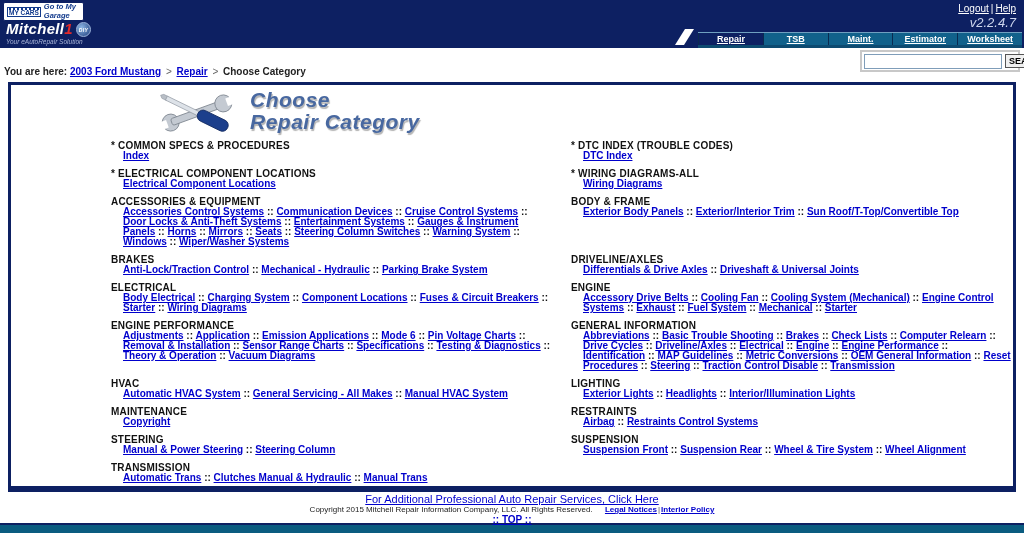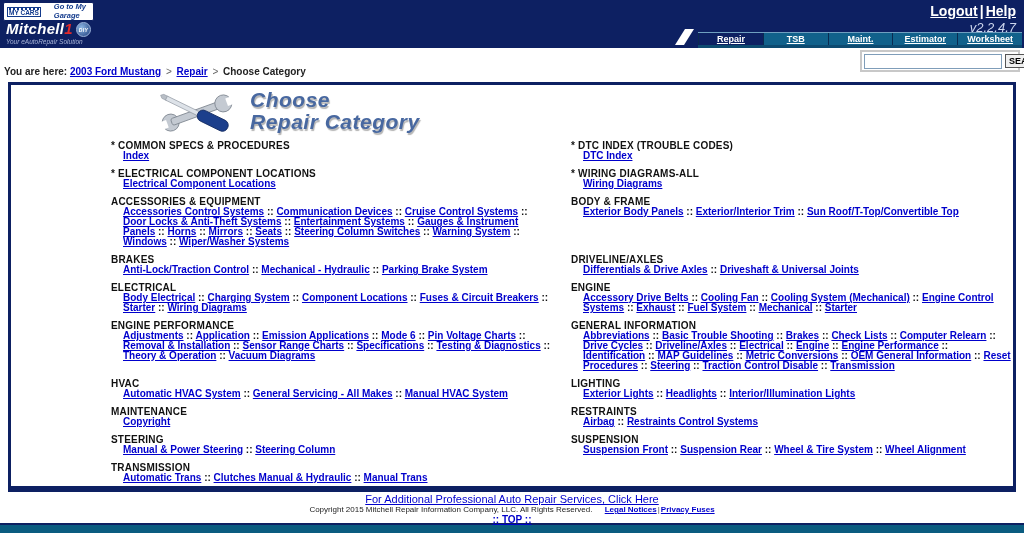--- a/index.html
+++ b/index.html
@@ -4,29 +4,29 @@
 <style>
   * { margin:0; padding:0; box-sizing:border-box; }
   html,body { width:1024px; height:533px; overflow:hidden; background:#ffffff;
               font-family:"Liberation Sans", sans-serif; }
   a { cursor:pointer; }
 
   
   .header { position:relative; height:48px; background:#0d2062; }
   .mycars-btn { position:absolute; left:3px; top:2px; height:19px; background:#fff;
                 border:1px solid #0d2062; border-radius:2px; display:flex; align-items:center;
-                padding:1px 3px; gap:13px; cursor:pointer; }
+                padding:1px 3px; gap:3px; cursor:pointer; }
   .plate { border:1px solid #123a8c; color:#123a8c; font-size:6.5px; font-weight:bold;
            padding:2px 1px 0 1px; line-height:6px; position:relative; background:#fff; }
   .plate::before { content:""; position:absolute; top:0; left:1px; right:1px; height:2px;
                    background:repeating-linear-gradient(90deg,#123a8c 0 2px,#fff 2px 4px); }
   .garage-label { font-size:7.5px; font-weight:bold; font-style:italic; color:#123a8c;
                   width:36px; line-height:1.15; }
   .top-right { position:absolute; right:8px; top:3px; text-align:right; }
-  .top-links { font-size:14px; font-weight:bold; }
+  .top-links { font-size:10px; font-weight:normal; }
   .top-links a { color:#fff; text-decoration:underline; }
   .top-links .pipe { color:#fff; margin:0 2px; }
   .version { font-size:13px; font-style:italic; color:#cdd6ee; margin-top:1px; }
 
   .logo { position:absolute; left:6px; top:20px; color:#fff; }
   .logo-text { font-size:15px; font-weight:bold; font-style:italic; letter-spacing:0.3px; }
   .logo-one { color:#e02a2a; }
   .logo-badge { display:inline-block; width:15px; height:15px; border-radius:50%;
                 background:radial-gradient(circle at 35% 35%, #8fb8e6, #1a3a7a);
                 color:#fff; font-size:5px; font-weight:bold; text-align:center;
@@ -231,21 +231,21 @@
     </div>
 </div>
 
 <div class="footer">
   <div class="f-services">
     <a>For Additional Professional Auto Repair Services, Click Here</a>
   </div>
   <div class="copy">
     <span>Copyright 2015 Mitchell Repair Information Company, LLC.  All Rights Reserved.</span>
     <span class="legal-group">
-      <a>Legal Notices</a><span class="pipe2">|</span><a>Privacy Fuses</a>
+      <a>Legal Notices</a><span class="pipe2">|</span><a>Interior Policy</a>
     </span>
   </div>
   <div class="f-top">
     <a>:: TOP ::</a>
   </div>
 </div>
 
 <div class="bottombar"></div>
 
 </body></html>

